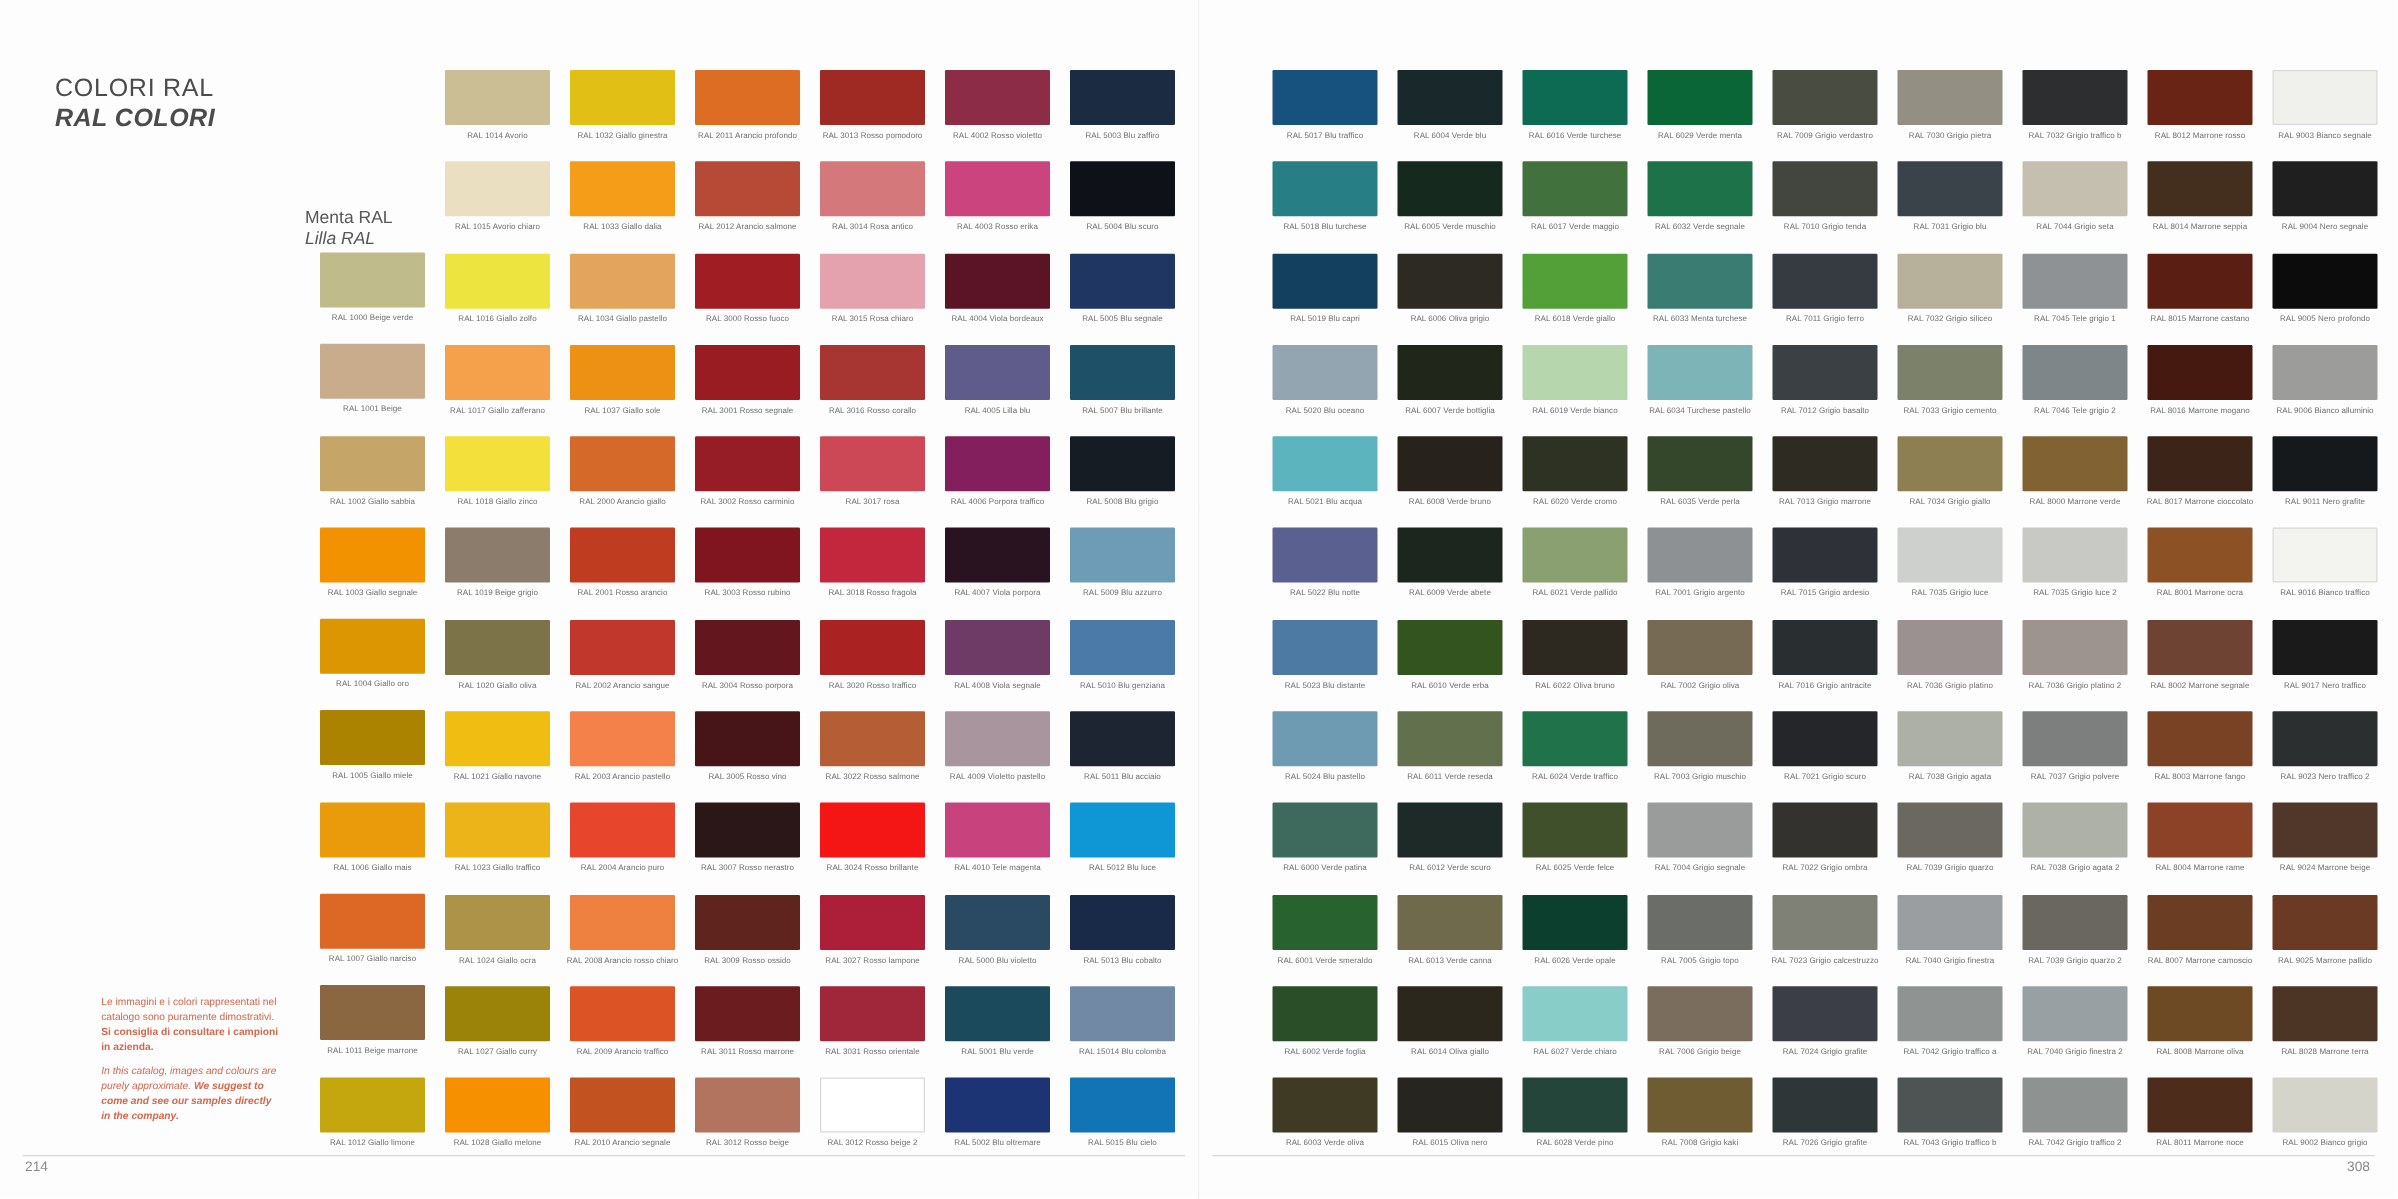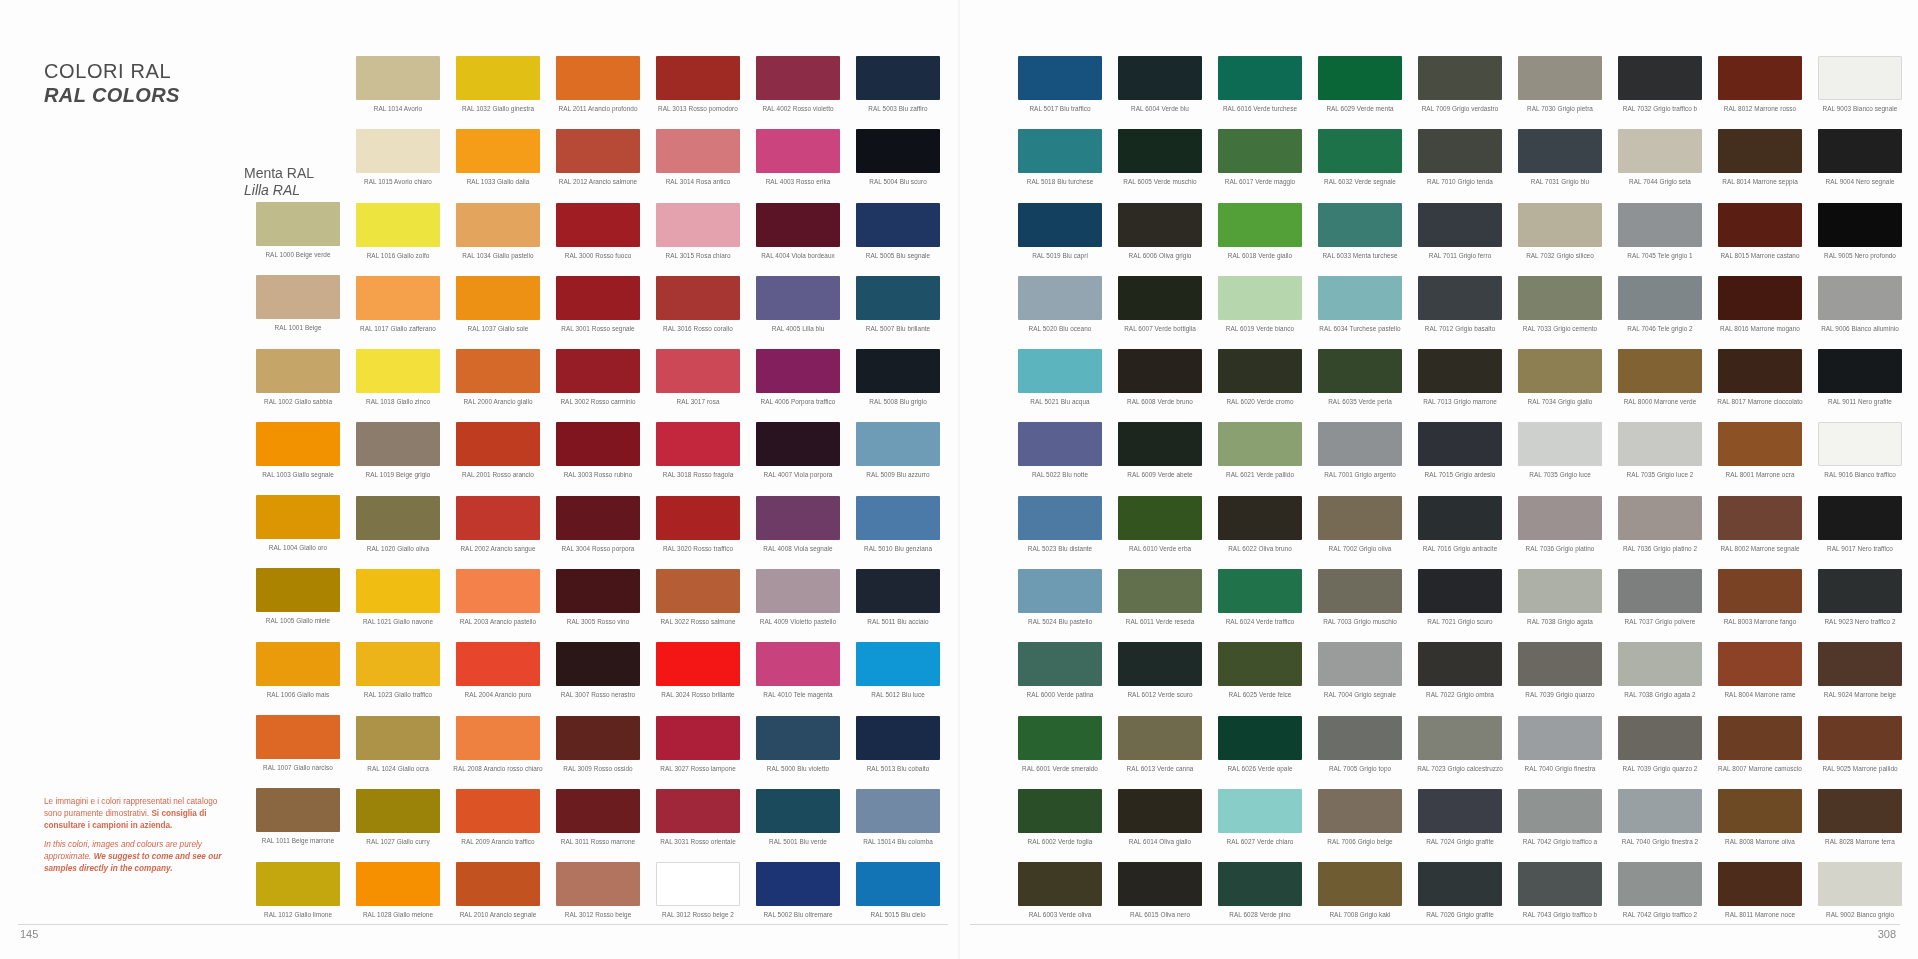--- a/index.html
+++ b/index.html
@@ -54,21 +54,21 @@
 
   
   .note {
     position: absolute;
     left: 44px; top: 796px;
     width: 180px;
     color: #d4674c;
     font-size: 8.2px;
     line-height: 1.46;
   }
-  .note p { margin-bottom: 7px; }
+  .note p { margin-bottom: 7px; margin-left: 37px; }
   .note .b { font-weight: 700; }
   .note .it { font-style: italic; }
   .note .bi { font-style: italic; font-weight: 700; }
 
   
   .folio {
     position: absolute;
     font-size: 11px;
     color: #8a8a8a;
   }
@@ -126,35 +126,35 @@
 </style>
 </head>
 <body>
 
 <div id="page">
 
   <div class="spine"></div>
 
   <div class="heading">
     <div class="l1">COLORI RAL</div>
-    <div class="l2">RAL COLORS</div>
+    <div class="l2">RAL COLORI</div>
   </div>
 
   <div class="subheading">
     <div class="s1">Menta RAL</div>
     <div class="s2">Lilla RAL</div>
   </div>
 
   <div class="note">
     <p>
       <span>Le immagini e i colori rappresentati nel catalogo sono puramente dimostrativi.</span>
       <span class="b">Si consiglia di consultare i campioni in azienda.</span>
     </p>
     <p>
-      <span class="it">In this colori, images and colours are purely approximate.</span>
+      <span class="it">In this catalog, images and colours are purely approximate.</span>
       <span class="bi">We suggest to come and see our samples directly in the company.</span>
     </p>
   </div>
 
   <div class="grid" id="grid-extra">
       <div class="cell">
         <div class="chip" style="background: rgb(191, 187, 138);"></div>
         <div class="cap">RAL 1000 Beige verde</div>
       </div>
       <div class="cell">
@@ -914,16 +914,16 @@
         <div class="cap">RAL 8028 Marrone terra</div>
       </div>
       <div class="cell">
         <div class="chip" style="background: rgb(212, 212, 203);"></div>
         <div class="cap">RAL 9002 Bianco grigio</div>
       </div>
     </div>
 
   <div class="folio-rule rule-left"></div>
   <div class="folio-rule rule-right"></div>
-  <div class="folio folio-left">145</div>
+  <div class="folio folio-left">214</div>
   <div class="folio folio-right">308</div>
 
 </div>
 
 </body></html>

